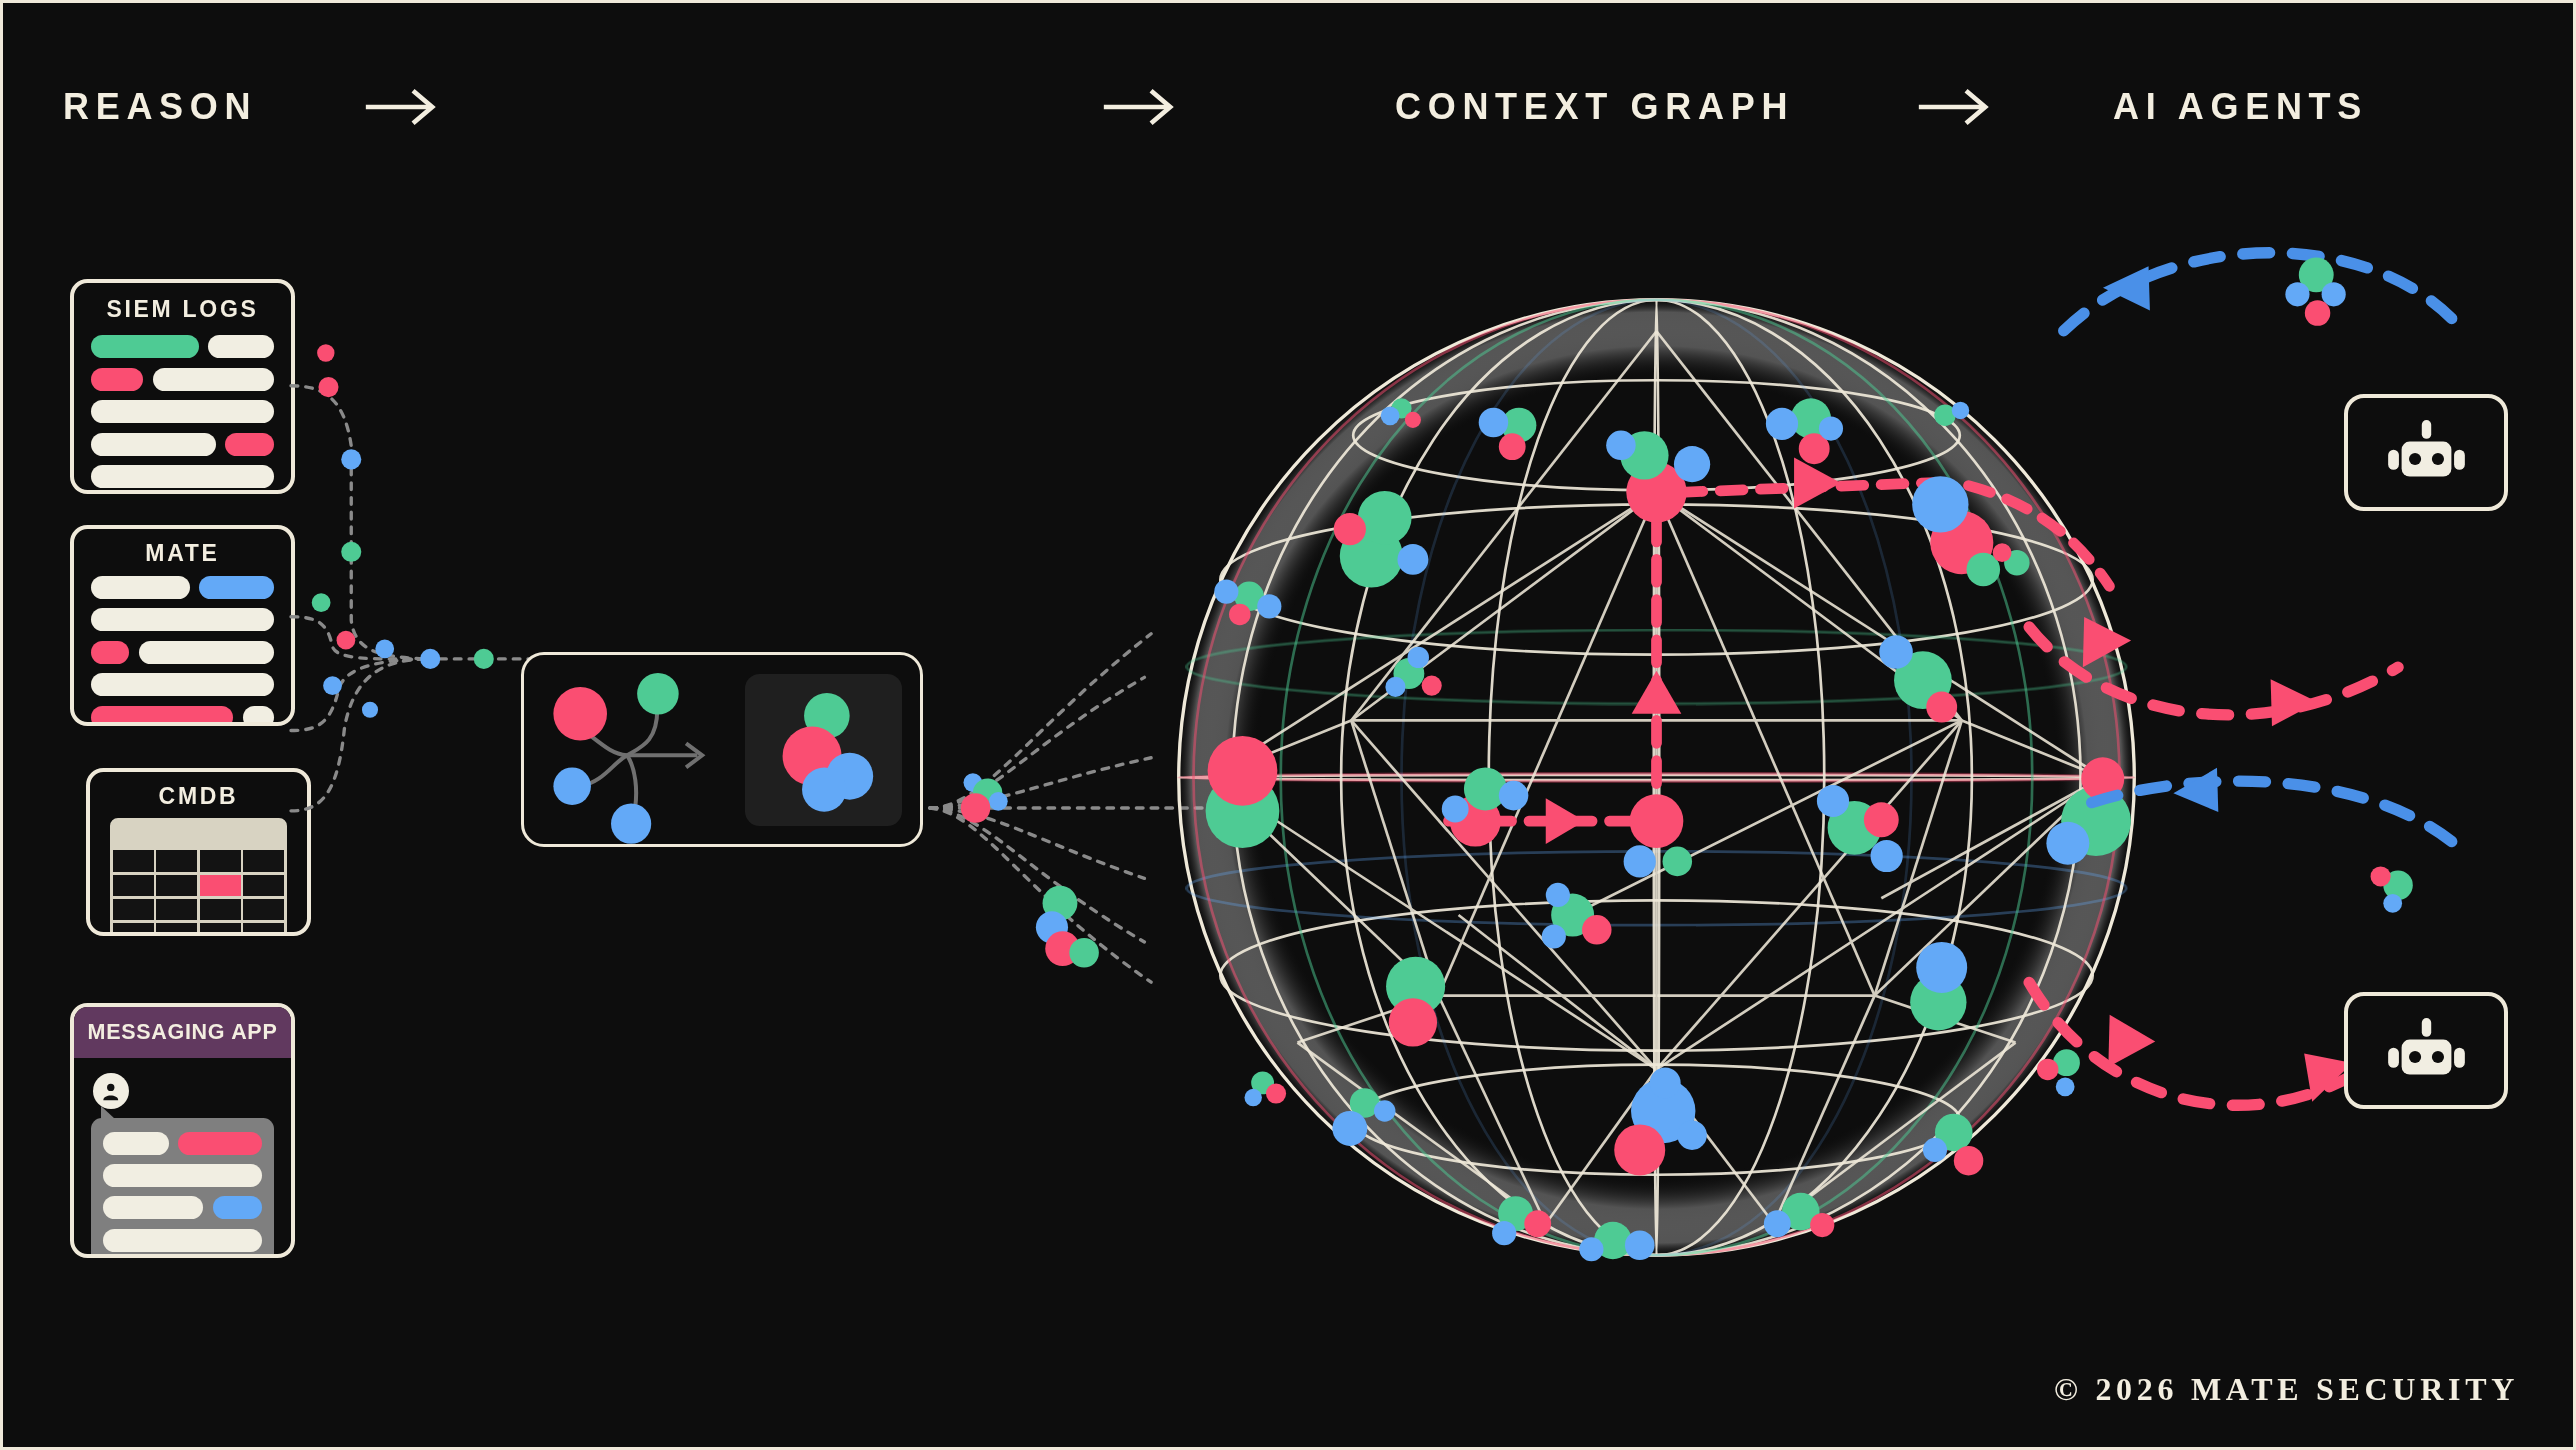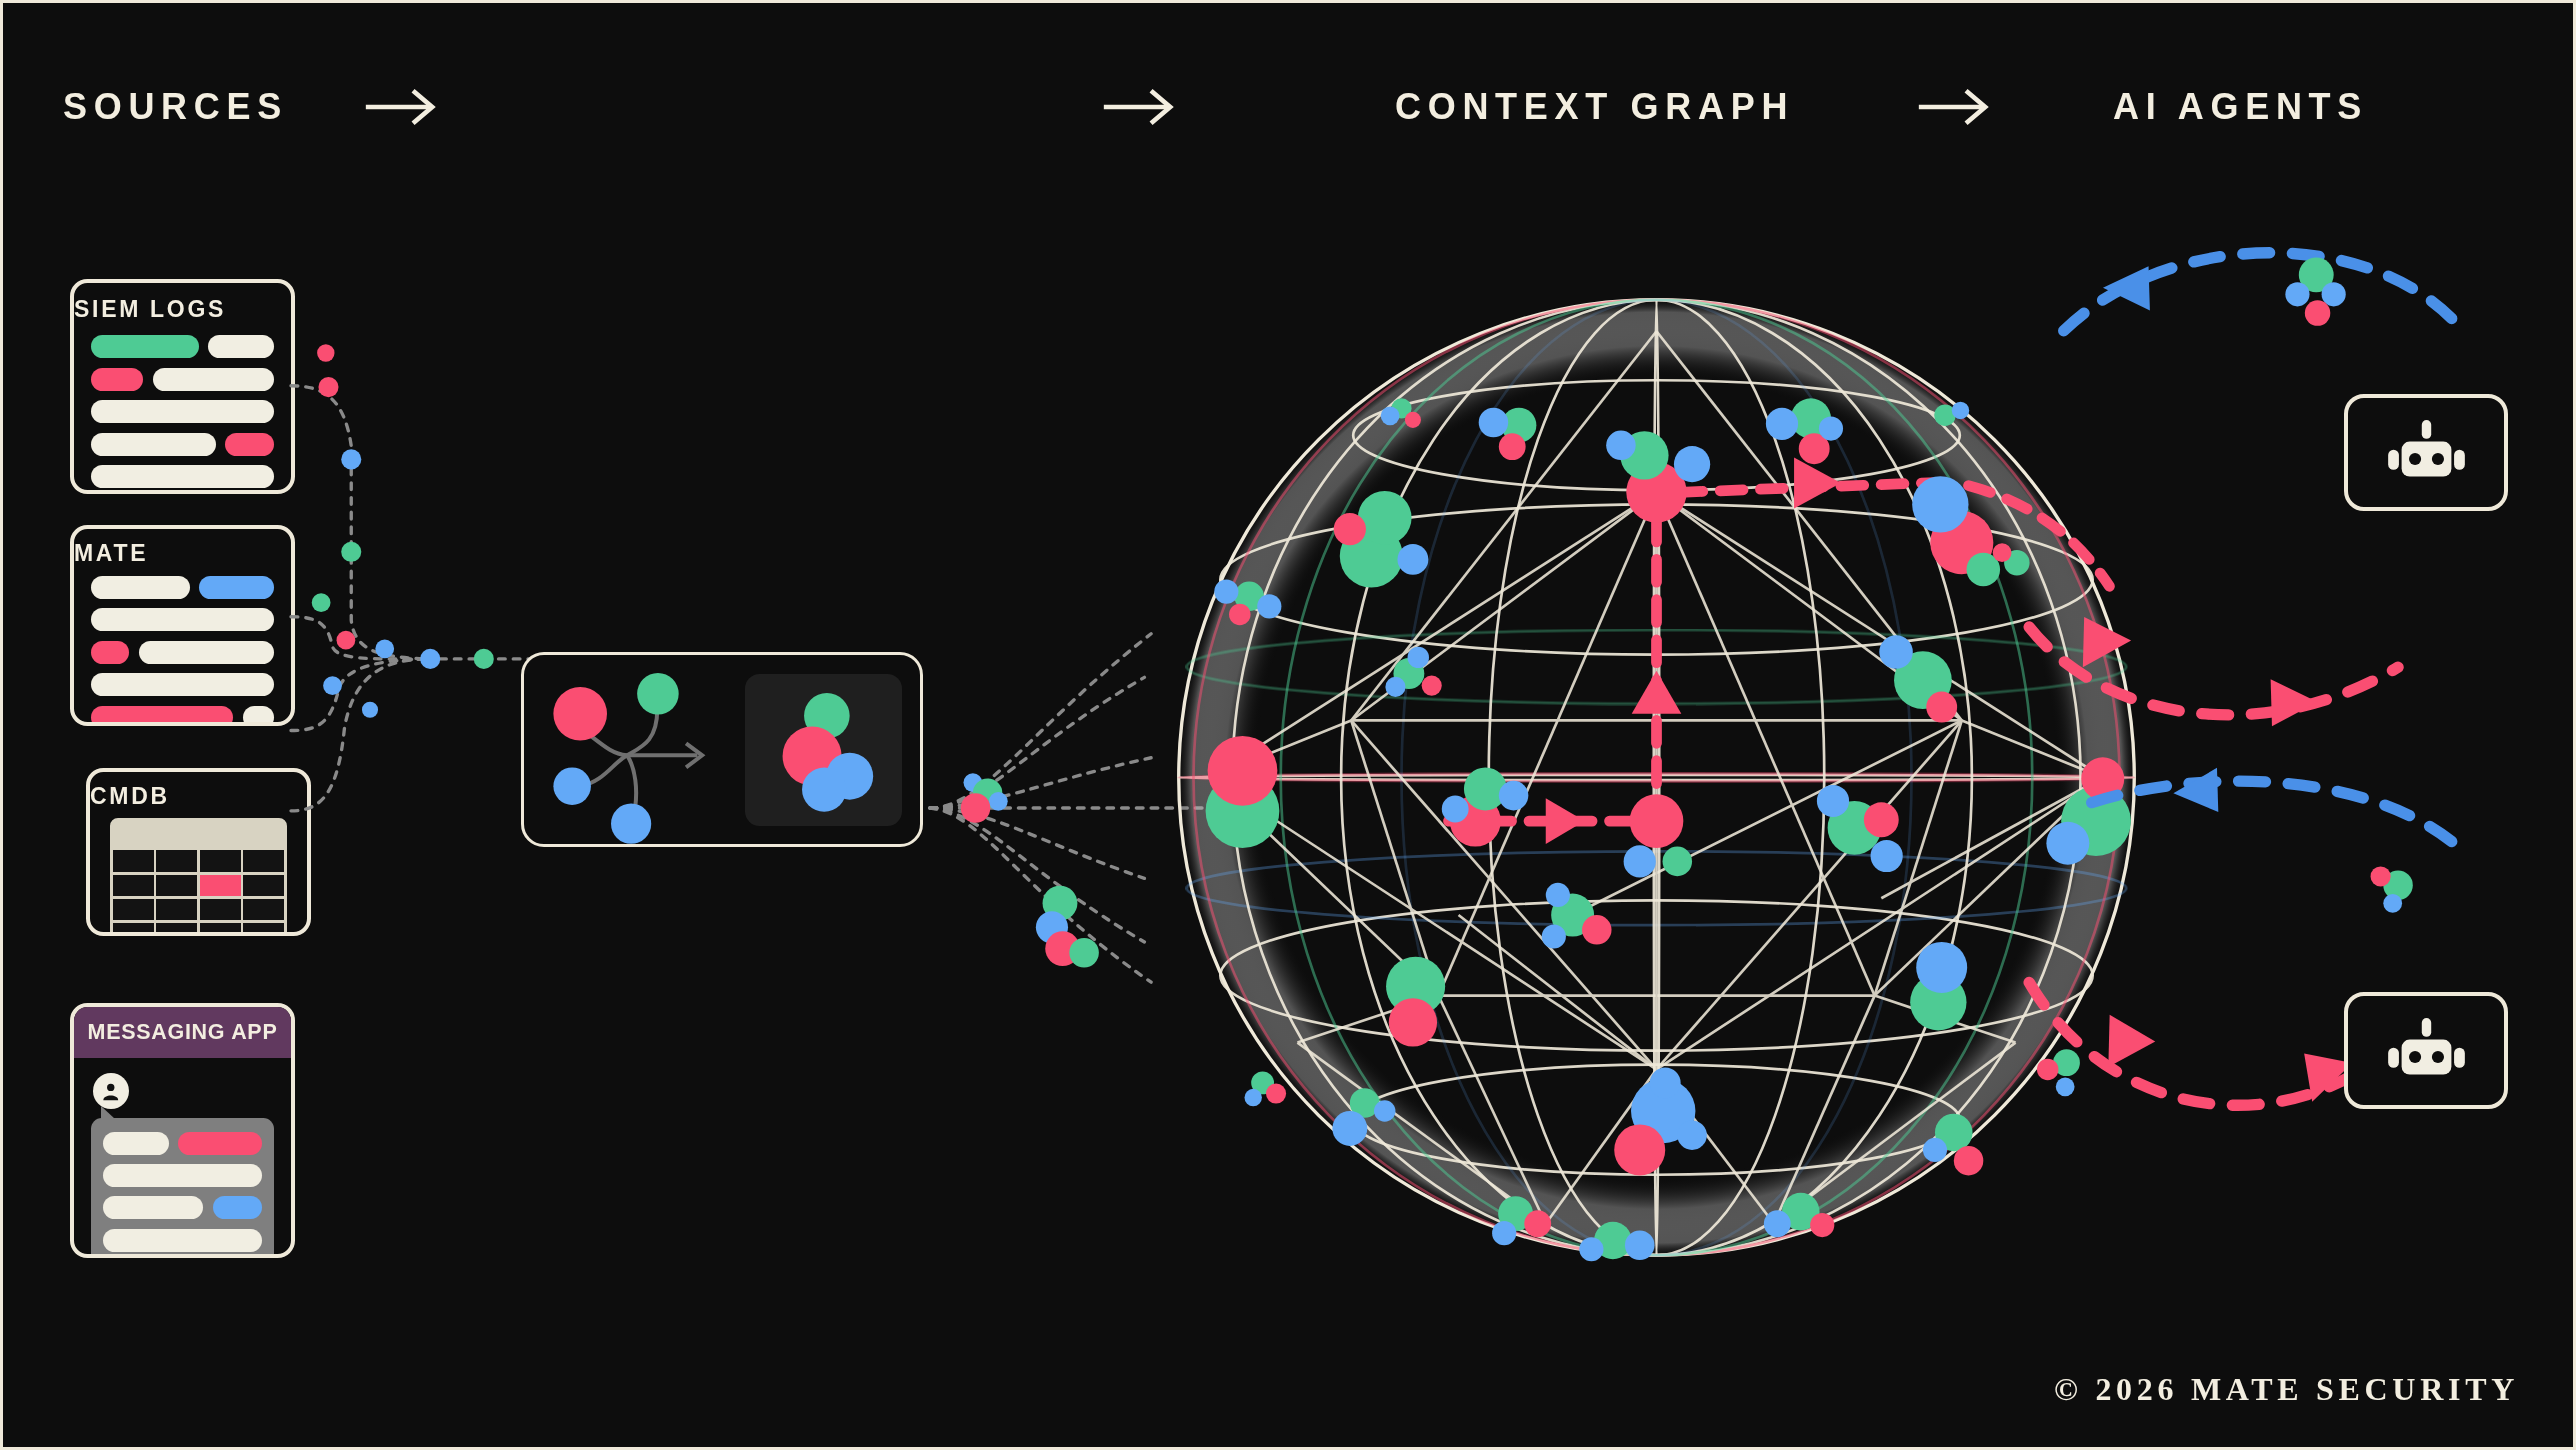--- a/index.html
+++ b/index.html
@@ -29,21 +29,21 @@
   }
   .hdr-arrow svg{display:block}
   
   .card{
     position:absolute;
     border:4px solid #efe9d9;border-radius:17.4px;
     background:#0d0d0d;box-sizing:border-box;
     overflow:hidden;
   }
   .card-title{
-    color:#f3eee0;font-weight:700;letter-spacing:2.7px;
+    text-align:center;color:#f3eee0;font-weight:700;letter-spacing:2.7px;
     font-size:23px;
   }
   .bars{padding:0 17.4px 14.8px 17.4px;}
   .barrow{display:flex;gap:9.4px;margin-bottom:9.4px;}
   .bar{height:23px;border-radius:11.4px;background:#f1eee2;}
   
   .cmdbtable{
     margin:0 20px 17.4px 20px;border:3.4px solid #d8d3c2;border-radius:8px;
     overflow:hidden;background:#d8d3c2;
     display:flex;flex-direction:column;gap:2.7px;
@@ -88,21 +88,21 @@
     font-size:32px;font-weight:700;letter-spacing:4.7px;white-space:nowrap;font-family:Liberation Serif, serif;
   }
   svg{overflow:visible}
 </style>
 </head>
 <body>
 
 <div id="stage">
 
   <div id="header">
-    <div class="hdr-item" style="left:60px">SOURCES</div>
+    <div class="hdr-item" style="left:60px">REASON</div>
     <div class="hdr-arrow" style="left:362px">
       <svg width="81" height="40" viewBox="0 0 120 60">
           <g stroke="#f3eee0" stroke-width="7" fill="none" stroke-linecap="square">
             <line x1="4" y1="30" x2="96" y2="30"></line>
             <polyline points="74,8 100,30 74,52" stroke-linejoin="miter"></polyline>
           </g>
         </svg>
     </div>
     <div class="hdr-arrow" style="left:1100px">
       <svg width="81" height="40" viewBox="0 0 120 60">

